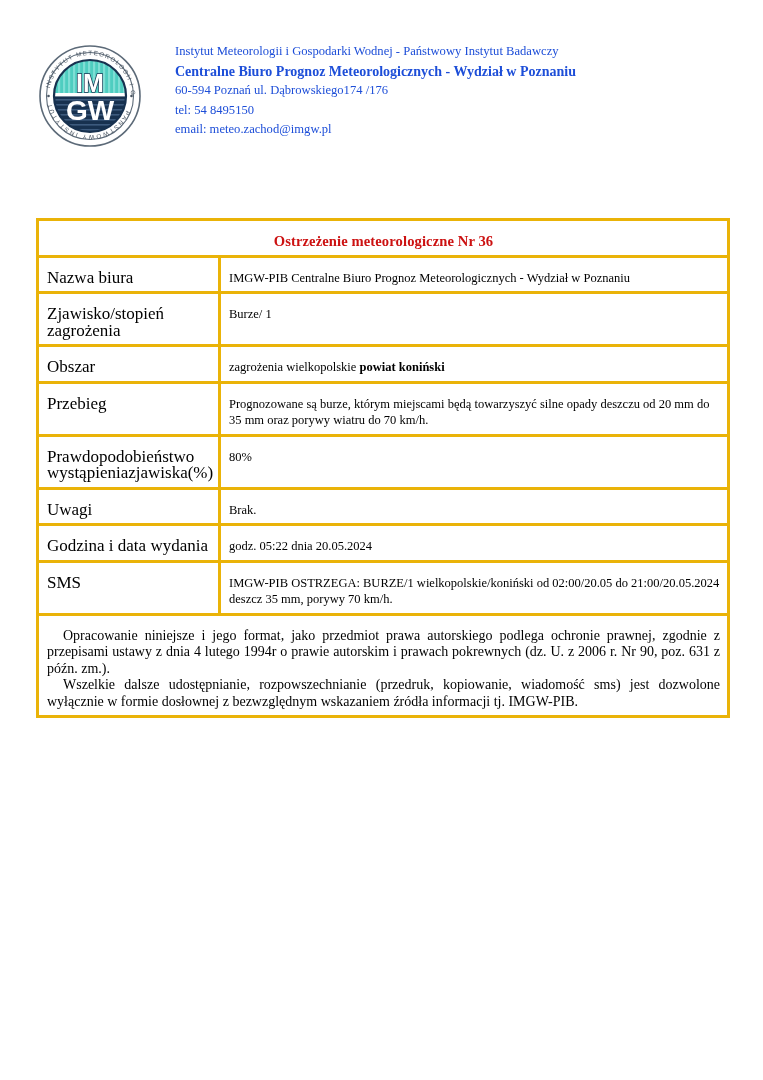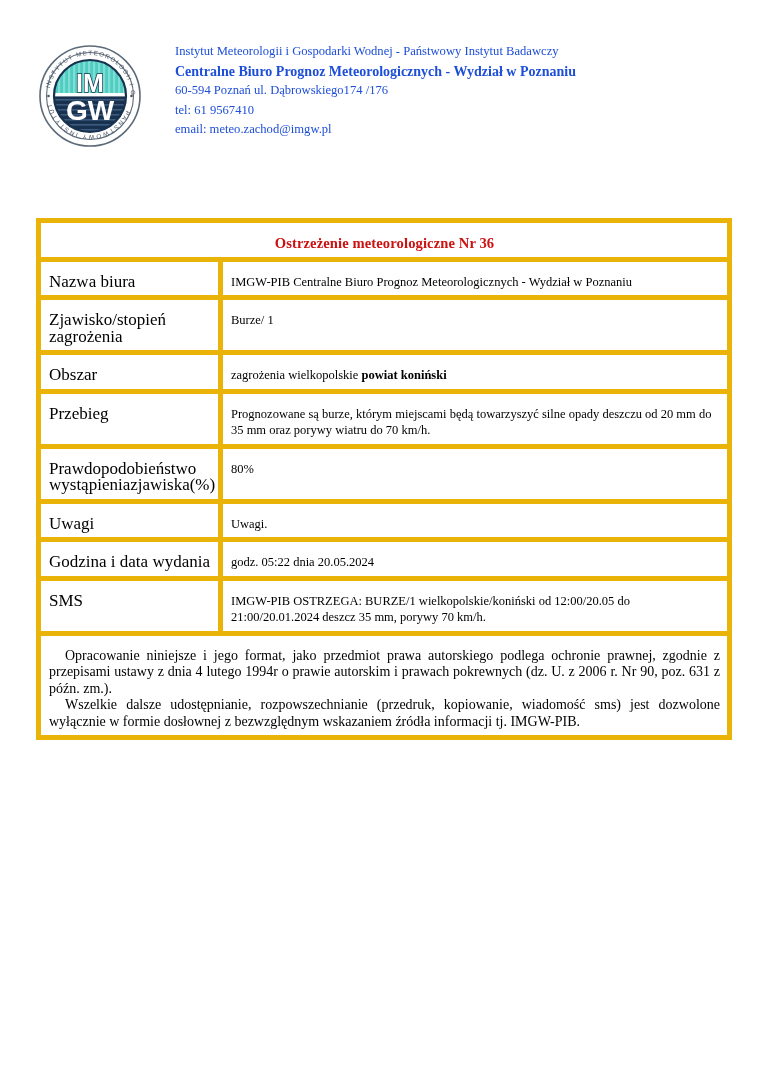--- a/index.html
+++ b/index.html
@@ -68,21 +68,21 @@
     left: 36px;
     top: 218px;
     width: 691px;
     border-collapse: collapse;
     table-layout: fixed;
     font-family: "Liberation Serif", serif;
     font-size: 12.6px;
     color: #000000;
   }
   .warning-table td {
-    border: 5px solid #eab308;
+    border: 3px solid #eab308;
     padding: 12px 7px 5px 8px;
     vertical-align: top;
     line-height: 16.5px;
   }
   col.label-col { width: 182px; }
   col.value-col { width: 509px; }
 
   .title-cell {
     text-align: center;
     color: #cc1111;
@@ -167,21 +167,21 @@
 
         <text x="52" y="48" text-anchor="middle" font-family="'Liberation Sans', sans-serif" font-size="25" font-weight="bold" fill="#ffffff" stroke="#17314f" stroke-width="1.4" paint-order="stroke">IM</text>
         <text x="52" y="76" text-anchor="middle" font-family="'Liberation Sans', sans-serif" font-size="28" font-weight="bold" fill="#ffffff">GW</text>
       </svg>
     </div>
 
     <div class="header-lines">
       <div class="hline">Instytut Meteorologii i Gospodarki Wodnej - Państwowy Instytut Badawczy</div>
       <div class="hline bold">Centralne Biuro Prognoz Meteorologicznych - Wydział w Poznaniu</div>
       <div class="hline">60-594 Poznań ul. Dąbrowskiego174 /176</div>
-      <div class="hline">tel: 61 9567410</div>
+      <div class="hline">tel: 54 8495150</div>
       <div class="hline">email: meteo.zachod@imgw.pl</div>
     </div>
   </div>
 
   <table class="warning-table">
     <colgroup>
       <col class="label-col">
       <col class="value-col">
     </colgroup>
     <tbody>
@@ -210,31 +210,31 @@
         <td class="value-cell">Prognozowane są burze, którym miejscami będą towarzyszyć  silne opady deszczu od 20 mm do 35 mm oraz porywy wiatru do 70 km/h.</td>
       </tr>
 
       <tr>
         <td class="label-cell">Prawdopodobieństwo wystąpieniazjawiska(%)</td>
         <td class="value-cell">80%</td>
       </tr>
 
       <tr>
         <td class="label-cell">Uwagi</td>
-        <td class="value-cell">Uwagi.</td>
+        <td class="value-cell">Brak.</td>
       </tr>
 
       <tr>
         <td class="label-cell">Godzina i data wydania</td>
         <td class="value-cell">godz. 05:22 dnia 20.05.2024</td>
       </tr>
 
       <tr>
         <td class="label-cell">SMS</td>
-        <td class="value-cell">IMGW-PIB OSTRZEGA: BURZE/1 wielkopolskie/koniński od 12:00/20.05 do 21:00/20.01.2024 deszcz 35 mm, porywy 70 km/h.</td>
+        <td class="value-cell">IMGW-PIB OSTRZEGA: BURZE/1 wielkopolskie/koniński od 02:00/20.05 do 21:00/20.05.2024 deszcz 35 mm, porywy 70 km/h.</td>
       </tr>
 
       <tr>
         <td class="footnote-cell" colspan="2">
           <p>Opracowanie niniejsze i jego format, jako przedmiot prawa autorskiego podlega ochronie prawnej, zgodnie z przepisami ustawy z dnia 4 lutego 1994r o prawie autorskim i prawach pokrewnych (dz. U. z 2006 r. Nr 90, poz. 631 z późn.  zm.).</p>
           <p>Wszelkie dalsze udostępnianie, rozpowszechnianie (przedruk, kopiowanie, wiadomość   sms) jest dozwolone wyłącznie w formie dosłownej z bezwzględnym wskazaniem źródła  informacji tj. IMGW-PIB.</p>
         </td>
       </tr>
     </tbody>
   </table>

